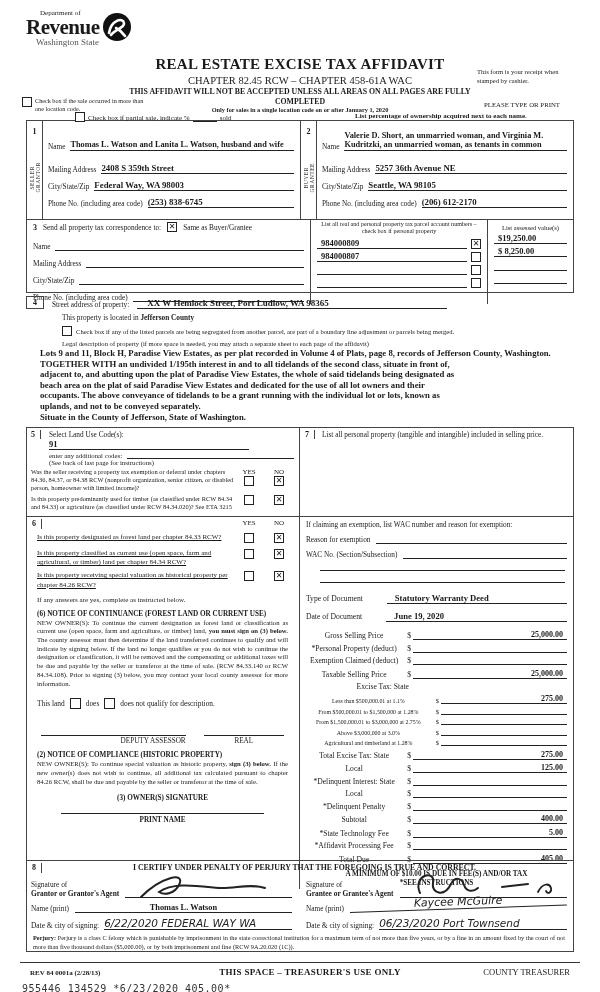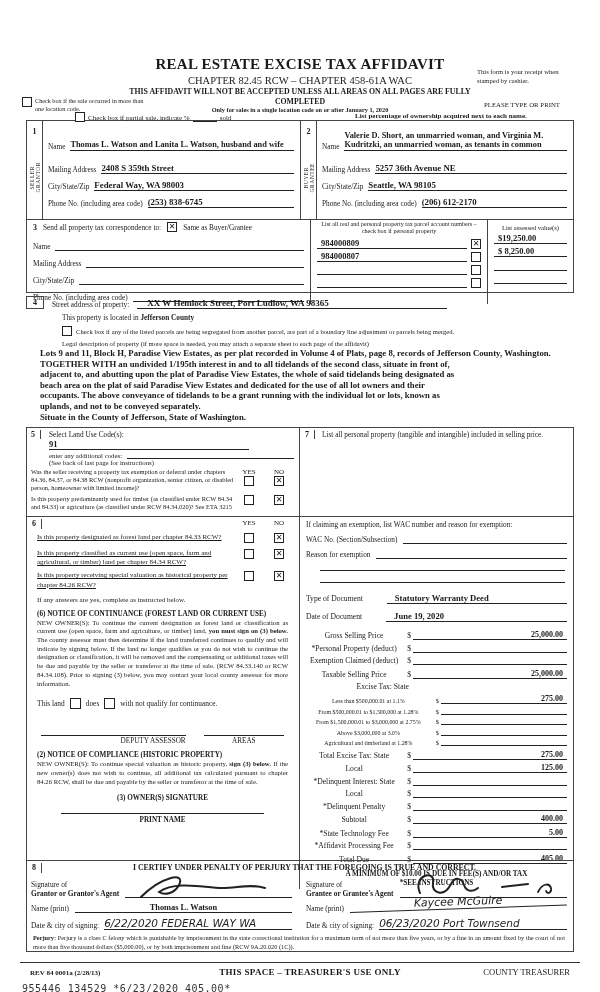--- a/index.html
+++ b/index.html
@@ -149,20 +149,33 @@
   .f-space{flex:1;text-align:center;font-size:9px;font-weight:bold;letter-spacing:0.3px;}
   .f-county{width:150px;text-align:right;font-size:8.5px;}
   .stamp{margin:6px 0 0 22px;font-family:"DejaVu Sans Mono",monospace;font-size:10px;color:#333;letter-spacing:0.5px;}
 </style>
 </head>
 <body>
 
 <div class="page">
 
   <div class="hdr">
+    <div class="logo">
+      <div class="logo-text">
+        <div class="logo-dept">Department of</div>
+        <div class="logo-rev">Revenue</div>
+        <div class="logo-state">Washington State</div>
+      </div>
+      <div class="logo-mark">
+        <svg width="30" height="30" viewBox="0 0 30 30">
+          <circle cx="15" cy="15" r="14" fill="#111"></circle>
+          <path d="M7 21 C 9 8 21 5 22 11 C 23 16 13 17 9 23 M 14 16 C 18 18 21 21 23 24" stroke="#fff" stroke-width="2.6" fill="none" stroke-linecap="round"></path>
+        </svg>
+      </div>
+    </div>
     <div class="titles">
       <div class="t1">REAL ESTATE EXCISE TAX AFFIDAVIT</div>
       <div class="t2">CHAPTER 82.45 RCW – CHAPTER 458-61A WAC</div>
       <div class="t3">THIS AFFIDAVIT WILL NOT BE ACCEPTED UNLESS ALL AREAS ON ALL PAGES ARE FULLY COMPLETED</div>
       <div class="t4">Only for sales in a single location code on or after January 1, 2020</div>
     </div>
     <div class="receipt-note">This form is your receipt when stamped by cashier.</div>
     <div class="type-print">PLEASE TYPE OR PRINT</div>
     <div class="chk-line1">
       <span class="cb"></span>
@@ -376,48 +389,48 @@
             <div class="ncol"><span class="cb">✕</span></div>
           </div>
           <div class="ifyes">If any answers are yes, complete as instructed below.</div>
           <div class="nt">(6) NOTICE OF CONTINUANCE (FOREST LAND OR CURRENT USE)</div>
           <div class="np"><span>NEW OWNER(S): To continue the current designation as forest land or classification as current use (open space, farm and agriculture, or timber) land, </span><b>you must sign on (3) below.</b><span> The county assessor must then determine if the land transferred continues to qualify and will indicate by signing below. If the land no longer qualifies or you do not wish to continue the designation or classification, it will be removed and the compensating or additional taxes will be due and payable by the seller or transferor at the time of sale. (RCW 84.33.140 or RCW 84.34.108). Prior to signing (3) below, you may contact your local county assessor for more information.</span></div>
           <div class="thisland">
             <span>This land</span>
             <span class="cb big"></span>
             <span>does</span>
             <span class="cb big"></span>
-            <span>with not qualify for continuance.</span>
+            <span>does not qualify for description.</span>
           </div>
           <div class="assessor">
             <div class="c1">DEPUTY ASSESSOR</div>
-            <div class="c2">AREAS</div>
+            <div class="c2">REAL</div>
           </div>
           <div class="nt">(2) NOTICE OF COMPLIANCE (HISTORIC PROPERTY)</div>
           <div class="np"><span>NEW OWNER(S): To continue special valuation as historic property, </span><b>sign (3) below.</b><span> If the new owner(s) does not wish to continue, all additional tax calculated pursuant to chapter 84.26 RCW, shall be due and payable by the seller or transferor at the time of sale.</span></div>
           <div class="ownersig">(3) OWNER(S) SIGNATURE</div>
           <div class="sigline"></div>
           <div class="printname">PRINT NAME</div>
         </div>
       </div>
 
       <div class="colR">
         <div class="sec7">
           <span class="n">7</span>
           <span class="txt">List all personal property (tangible and intangible) included in selling price.</span>
         </div>
 
         <div class="exempt">
           <div class="h">If claiming an exemption, list WAC number and reason for exemption:</div>
           <div class="exrow">
+            <span class="lbl">Reason for exemption</span>
+            <span class="ln"></span>
+          </div>
+          <div class="exrow">
             <span class="lbl">WAC No. (Section/Subsection)</span>
-            <span class="ln"></span>
-          </div>
-          <div class="exrow">
-            <span class="lbl">Reason for exemption</span>
             <span class="ln"></span>
           </div>
           <div class="exline"></div>
           <div class="exline"></div>
         </div>
 
         <div class="docrow">
           <span class="lbl">Type of Document</span>
           <span class="val">Statutory Warranty Deed</span>
         </div>

